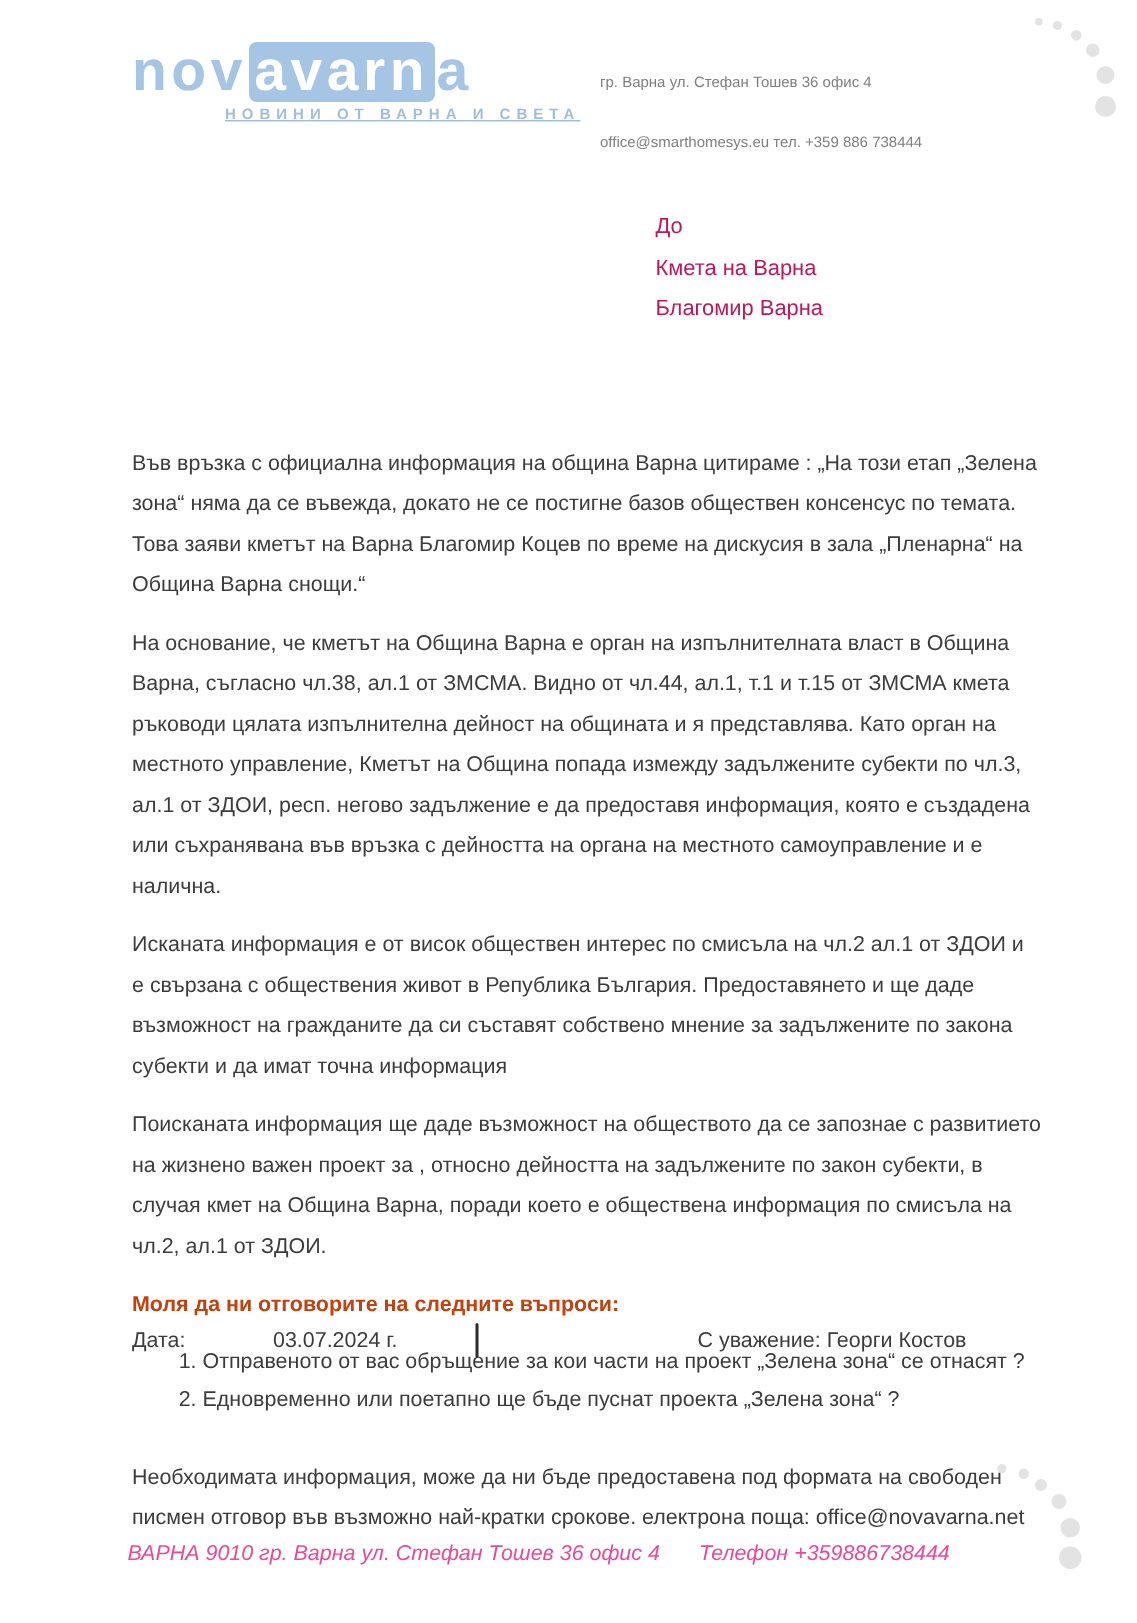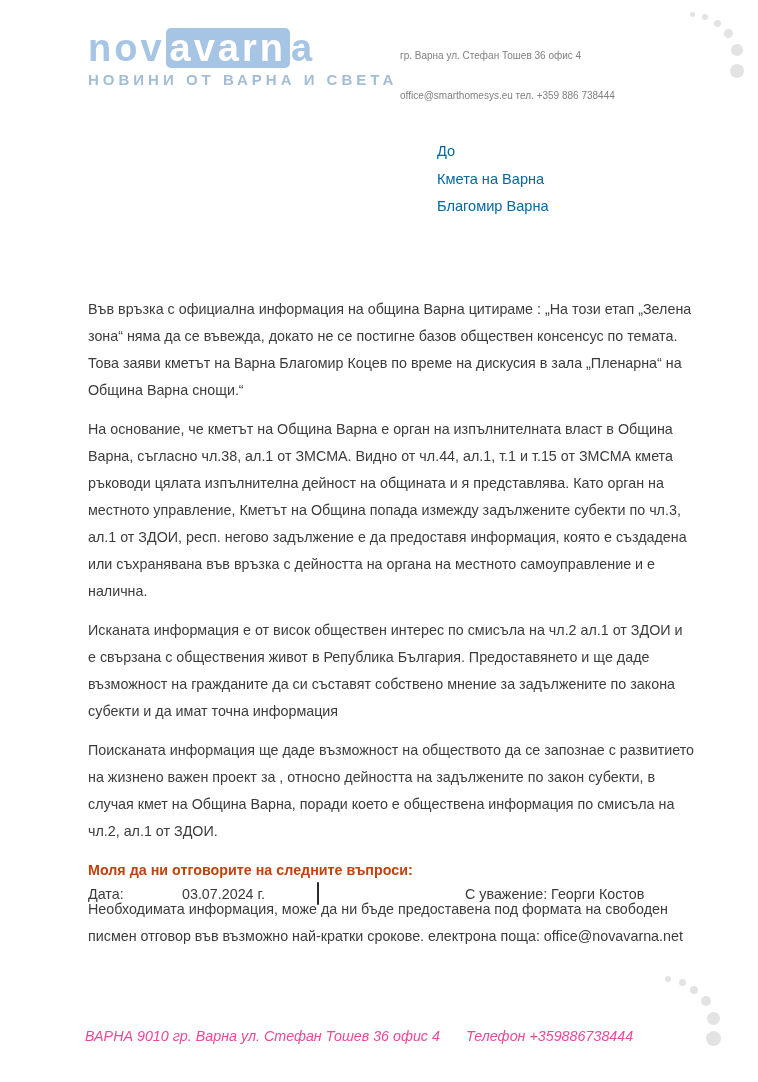--- a/index.html
+++ b/index.html
@@ -24,34 +24,35 @@
     display: flex; align-items: center;
     font-weight: 700; font-size: 38px; line-height: 40px;
     letter-spacing: 3px; color: #a6c4e4;
     font-family: "Liberation Sans", sans-serif;
   }
   .wm-box {
     background: #a6c4e4; color: #ffffff;
     border-radius: 5px; padding: 0 4px; margin: 0 1px;
   }
   .tagline {
-    margin-top: 3px; 
-    font-size: 15px; font-weight: 700; letter-spacing: 4px;
+    margin-top: 3px; margin-left: 62px;
+    font-size: 10px; font-weight: 700; letter-spacing: 4px;
     color: #a3bdd6;
+    text-decoration: underline;
   }
   .contact-block {
     position: absolute; left: 400px; top: 36px;
     font-size: 10px; color: #7f7f7f; line-height: 40px;
     white-space: nowrap;
   }
 
   
   .recipient {
     position: absolute; left: 437px; top: 138px;
-    font-size: 14.6px; line-height: 27.5px; color: #0369a1;
+    font-size: 14.6px; line-height: 27.5px; color: #be185d;
   }
 
   
   .body-text {
     position: absolute; left: 88px; top: 296px; width: 606px;
     font-size: 14.3px; line-height: 27px; color: #3c3c3c;
   }
   .body-text p { margin-bottom: 12px; }
   .q-heading { font-weight: 700; color: #c2410c; margin-bottom: 10px; }
   .q-list { margin: 0 0 26px 0; padding-left: 47px; }
@@ -119,20 +120,24 @@
     <div>Кмета на Варна</div>
     <div>Благомир Варна</div>
   </div>
 
   <div class="body-text">
     <p>Във връзка с официална информация на община Варна цитираме : „На този етап „Зелена зона“ няма да се въвежда, докато не се постигне базов обществен консенсус по темата. Това заяви кметът на Варна Благомир Коцев по време на дискусия в зала „Пленарна“ на Община Варна снощи.“</p>
     <p>На основание, че кметът на Община Варна е орган на изпълнителната власт в Община Варна, съгласно чл.38, ал.1 от ЗМСМА. Видно от чл.44, ал.1, т.1 и т.15 от ЗМСМА кмета ръководи цялата изпълнителна дейност на общината и я представлява. Като орган на местното управление, Кметът на Община  попада измежду задължените субекти по чл.3, ал.1 от ЗДОИ, респ. негово задължение е да предоставя информация, която е създадена или съхранявана във връзка с дейността на органа на местното самоуправление и е налична.</p>
     <p>Исканата информация е от висок обществен интерес по смисъла на чл.2 ал.1 от ЗДОИ и е свързана с обществения живот в Република България. Предоставянето и ще даде възможност на гражданите да си съставят собствено мнение за задължените по закона субекти и да имат точна информация</p>
     <p>Поисканата информация ще даде възможност на обществото да се запознае с развитието на жизнено важен проект за , относно дейността на задължените по закон субекти, в случая кмет на Община Варна, поради което е обществена информация по смисъла на чл.2, ал.1 от ЗДОИ.</p>
     <p class="q-heading">Моля да ни отговорите на следните въпроси:</p>
+    <ol class="q-list">
+      <li>Отправеното от вас обръщение за кои части на проект „Зелена зона“ се отнасят  ?</li>
+      <li>Едновременно или поетапно ще бъде пуснат проекта „Зелена зона“ ?</li>
+    </ol>
     <p>Необходимата информация, може да ни бъде предоставена под формата на свободен писмен отговор във възможно най-кратки срокове.  електрона поща: office@novavarna.net</p>
   </div>
 
   <div class="signoff">
     <span class="date-label">Дата:</span><span>03.07.2024 г.</span>
     <span class="caret"></span>
     <span class="signature">С уважение: Георги Костов</span>
   </div>
 
   <div class="footer">

